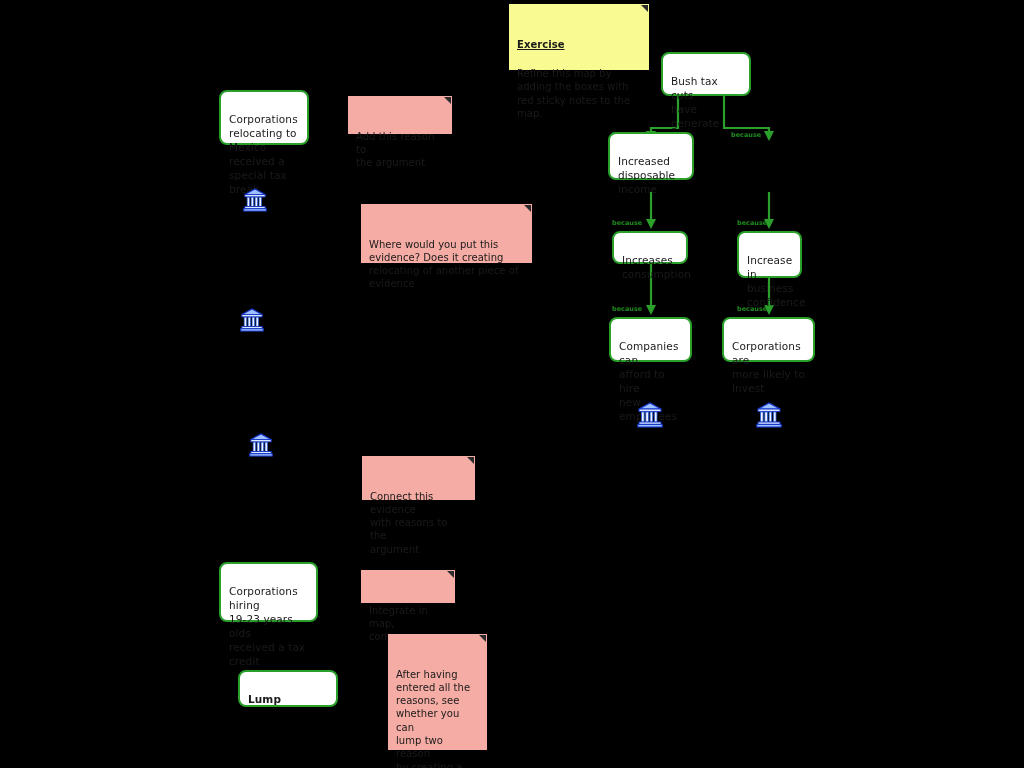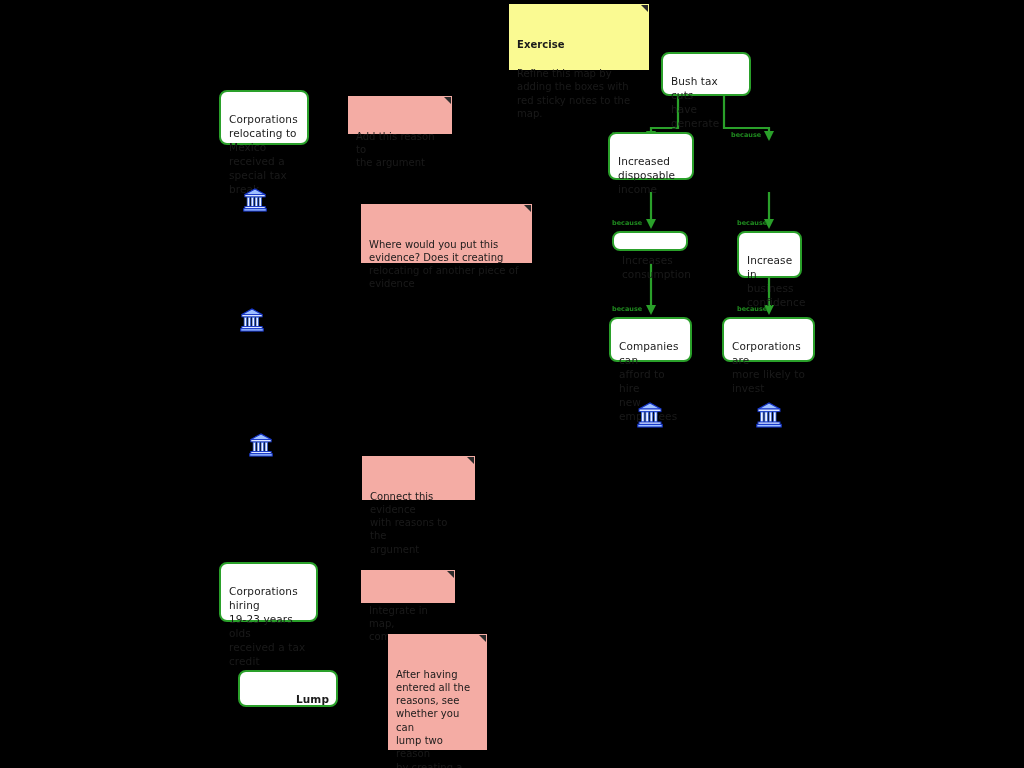--- a/index.html
+++ b/index.html
@@ -53,20 +53,21 @@
     right: 1px;
     width: 7px;
     height: 7px;
     background: #2b2b2b;
     clip-path: polygon(100% 0, 0 0, 100% 100%);
   }
   .sticky .note-title {
     display: block;
     font-weight: bold;
     margin-bottom: 3px;
+    text-decoration: underline;
   }
 
   
   .because {
     position: absolute;
     color: #1f8a1f;
     font-family: "DejaVu Sans", sans-serif;
     font-size: 6.5px;
     font-weight: bold;
     letter-spacing: 0px;
@@ -139,21 +140,21 @@
 
   <div class="node" style="left:608px; top:132px; width:86px; height:48px;">
     <span>Increased
 disposable
 income</span>
   </div>
 
   <div class="because" style="left:612px; top:219px;">because</div>
   <div class="because" style="left:737px; top:219px;">because</div>
 
-  <div class="node" style="left:612px; top:231px; width:76px; height:20px;">
+  <div class="node" style="left:612px; top:231px; width:76px; height:33px;">
     <span>Increases
 consumption</span>
   </div>
   <div class="node" style="left:737px; top:231px; width:65px; height:47px;">
     <span>Increase in
 business
 confidence</span>
   </div>
 
   <div class="because" style="left:612px; top:305px;">because</div>
@@ -202,21 +203,21 @@
 special tax break</span>
   </div>
 
   <div class="node" style="left:219px; top:562px; width:99px; height:60px;">
     <span>Corporations hiring
 19-23 years olds
 received a tax
 credit</span>
   </div>
 
-  <div class="node bold" style="left:238px; top:670px; width:100px; height:37px;text-align:right;">
+  <div class="node bold" style="left:238px; top:670px; width:100px; height:37px;">
     <span>Lump</span>
   </div>
 
   <div class="bank-icon" style="left:243px; top:188px; width:24px; height:24px;">
     <svg viewBox="0 0 26 26" xmlns="http://www.w3.org/2000/svg">
       <polygon points="2,7 13,1 24,7" fill="#9fc0ff" stroke="#1535c8" stroke-width="1.2"></polygon>
       <rect x="2" y="7" width="22" height="2.6" fill="#dbe7ff" stroke="#1535c8" stroke-width="1"></rect>
       <rect x="4.5" y="10" width="2.6" height="10" fill="#eef3ff" stroke="#2f5fe0" stroke-width="0.8"></rect>
       <rect x="8.8" y="10" width="2.6" height="10" fill="#eef3ff" stroke="#2f5fe0" stroke-width="0.8"></rect>
       <rect x="13.1" y="10" width="2.6" height="10" fill="#eef3ff" stroke="#2f5fe0" stroke-width="0.8"></rect>

